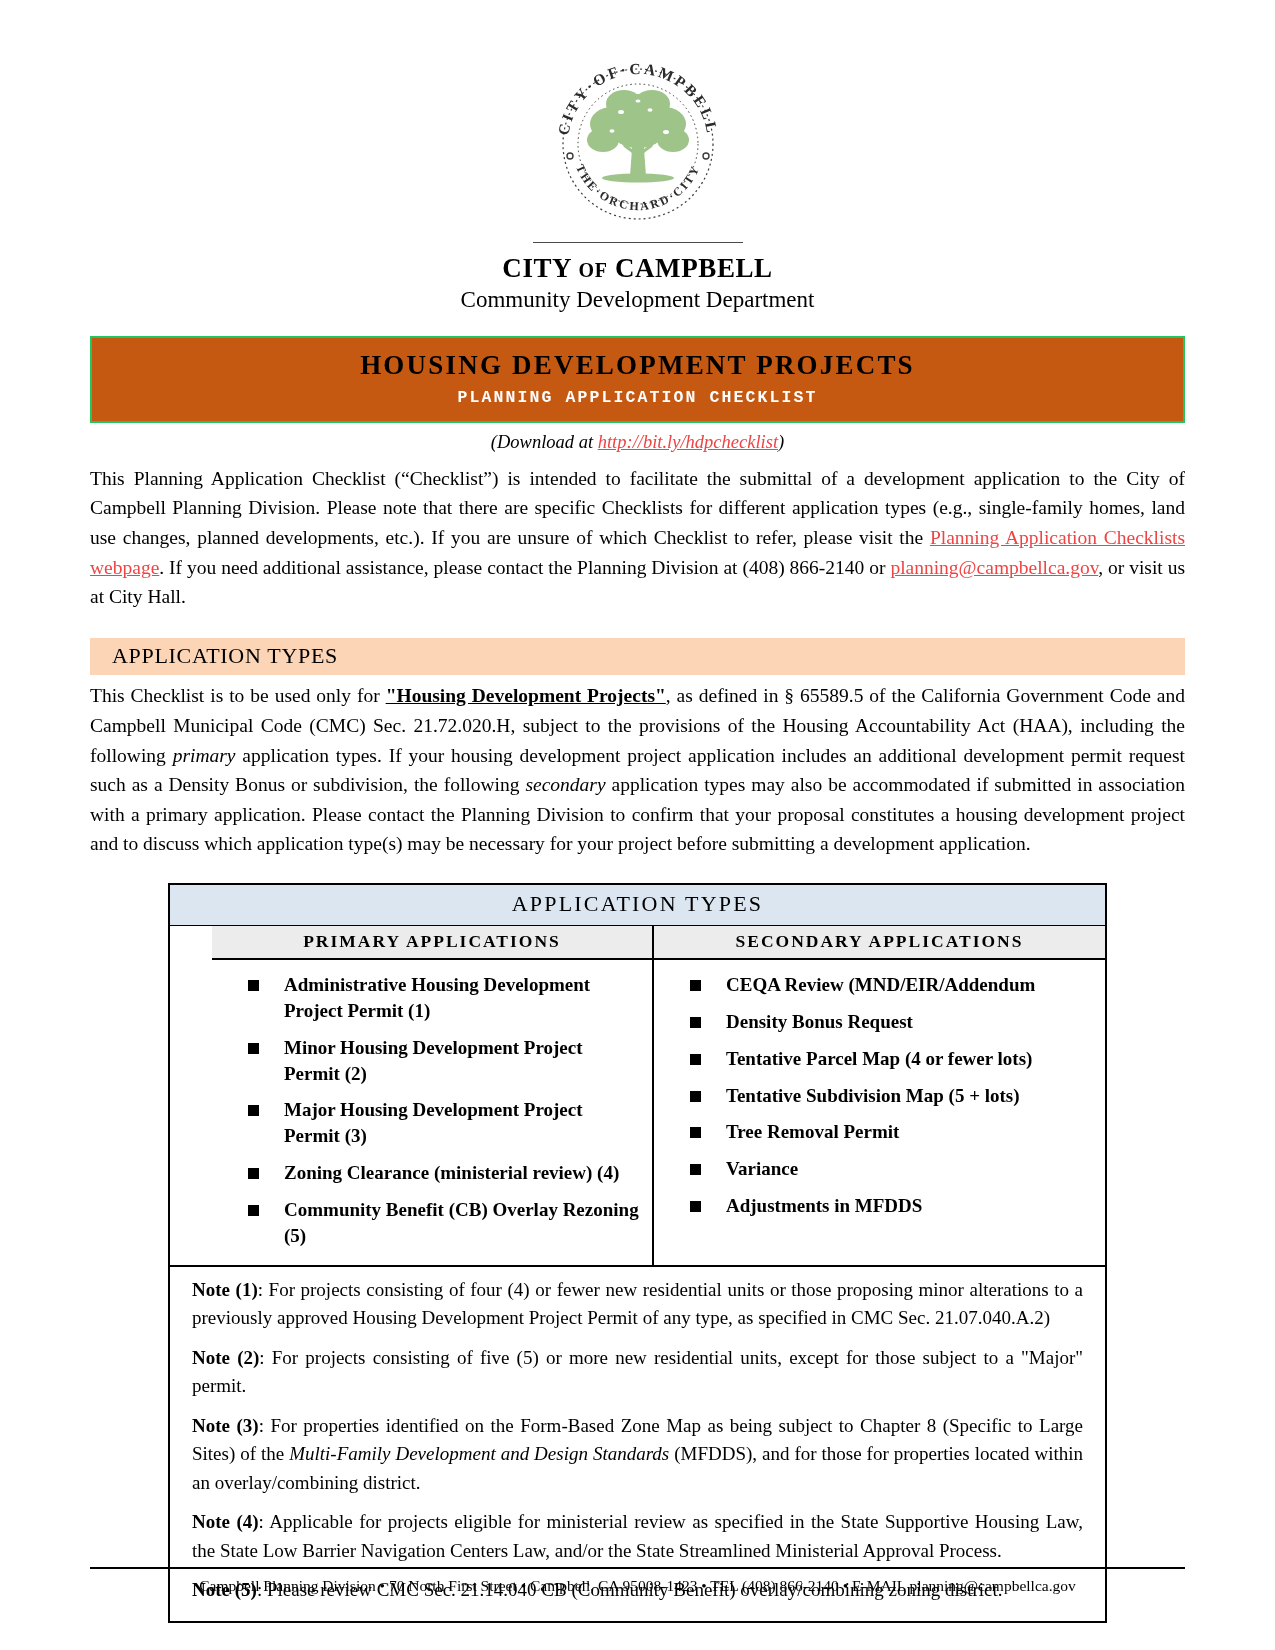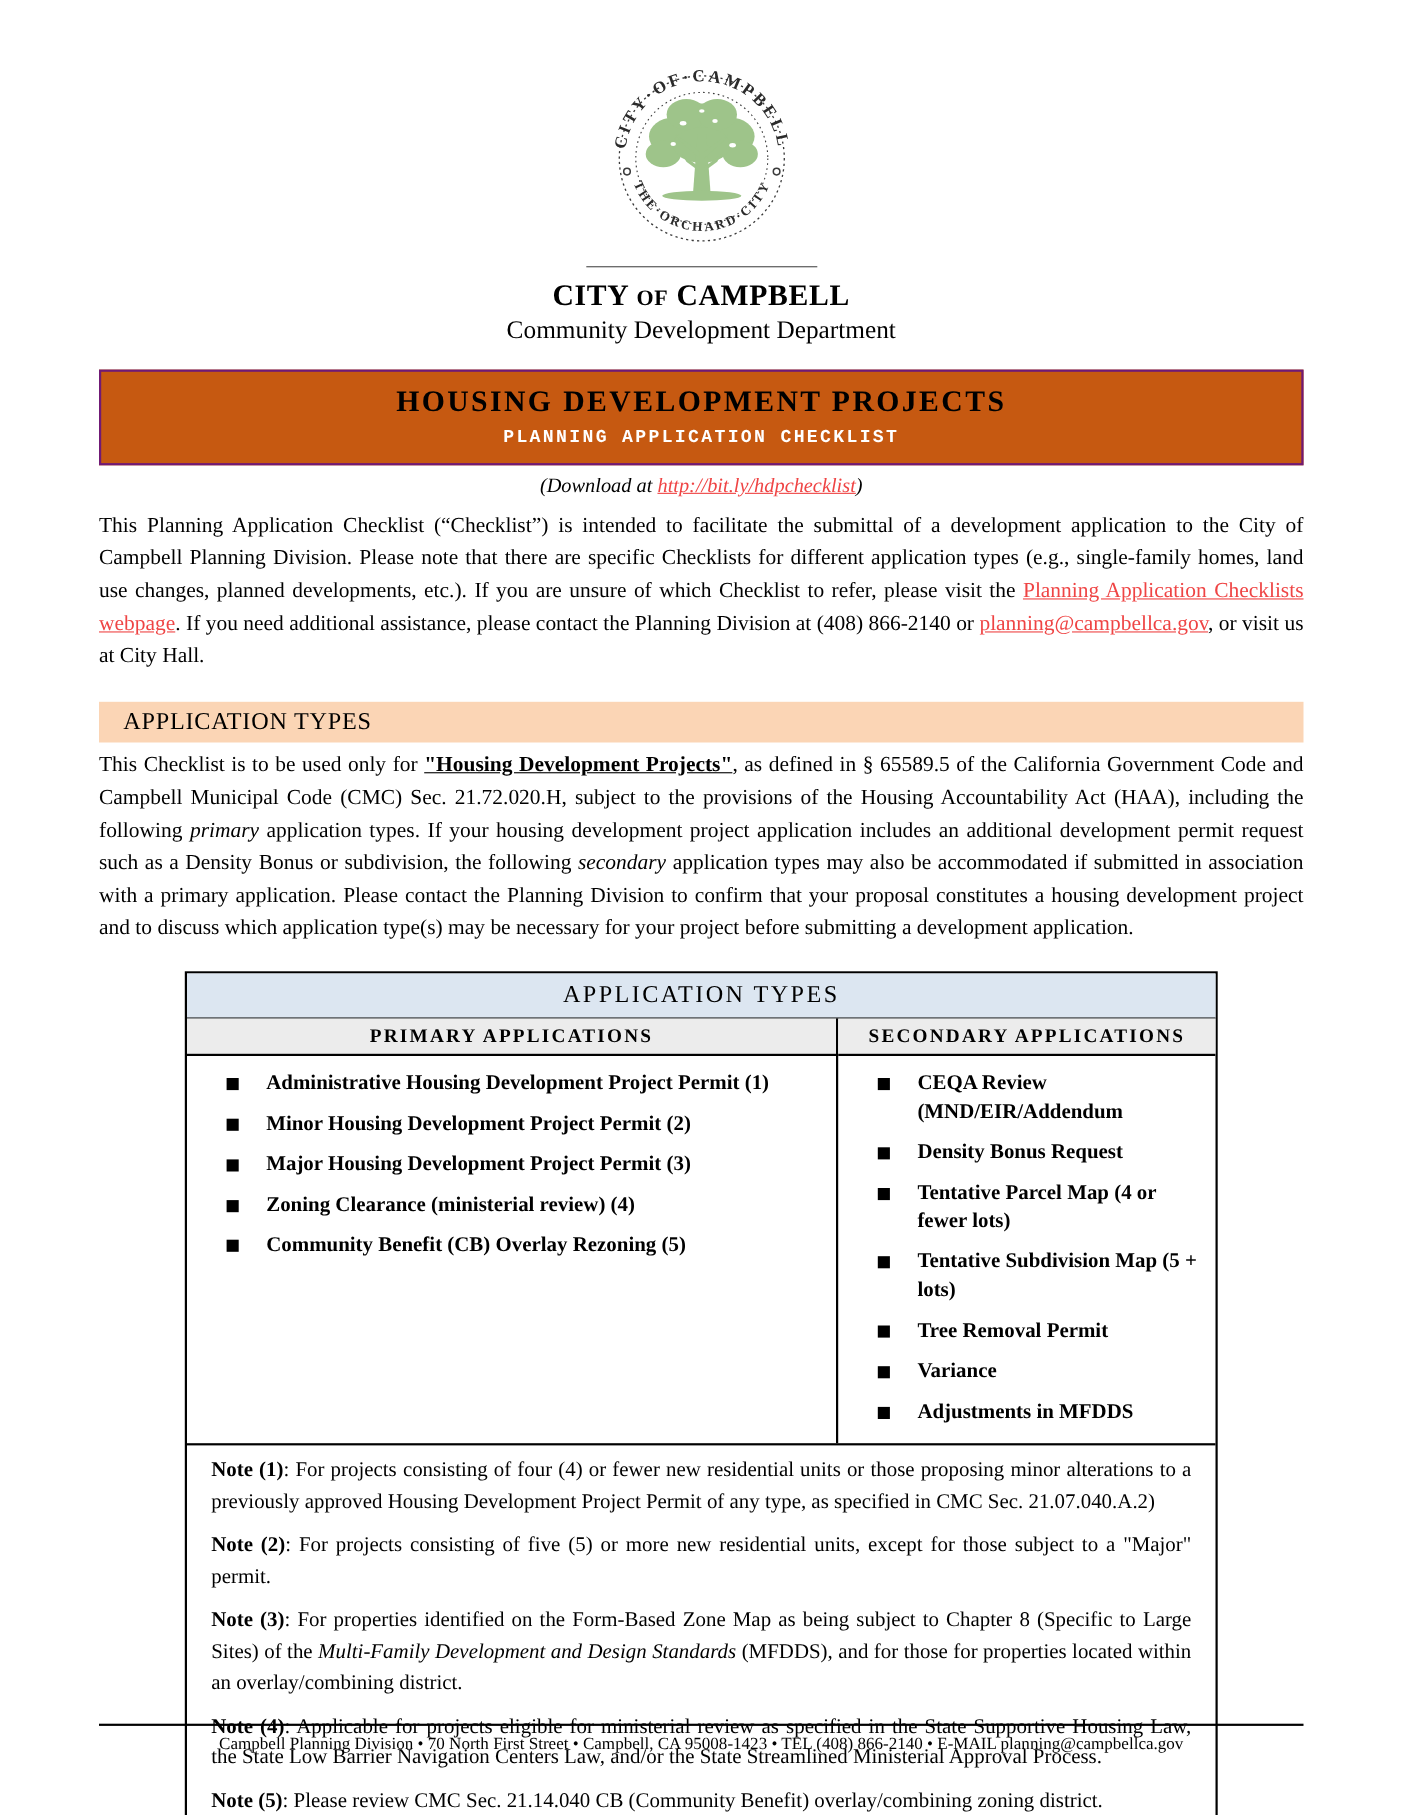--- a/index.html
+++ b/index.html
@@ -56,21 +56,21 @@
   .dept-name {
     font-size: 23px;
     margin: 2px 0 0 0;
     line-height: 1.2;
   }
 
   
   .banner {
     margin-top: 22px;
     background: #c65911;
-    border: 2px solid #701a75;
+    border: 2px solid #22c55e;
     text-align: center;
     padding: 11px 0 13px 0;
   }
   .banner-title {
     font-size: 27px;
     font-weight: bold;
     letter-spacing: 2.2px;
     color: #000000;
     line-height: 1.2;
   }
@@ -148,23 +148,24 @@
     font-weight: bold;
     letter-spacing: 2.0px;
     padding: 5px 0 6px 0;
     border-bottom: 2px solid #000;
   }
   .col-split {
     display: flex;
     align-items: stretch;
   }
   .col-left {
-    width: 592px;
+    width: 484px;
     box-sizing: border-box;
     border-right: 2px solid #000;
+    padding-left: 42px;
   }
   .col-right {
     flex: 1;
     box-sizing: border-box;
   }
   .bul-list {
     list-style: none;
     margin: 0;
     padding: 12px 10px 14px 0;
   }

